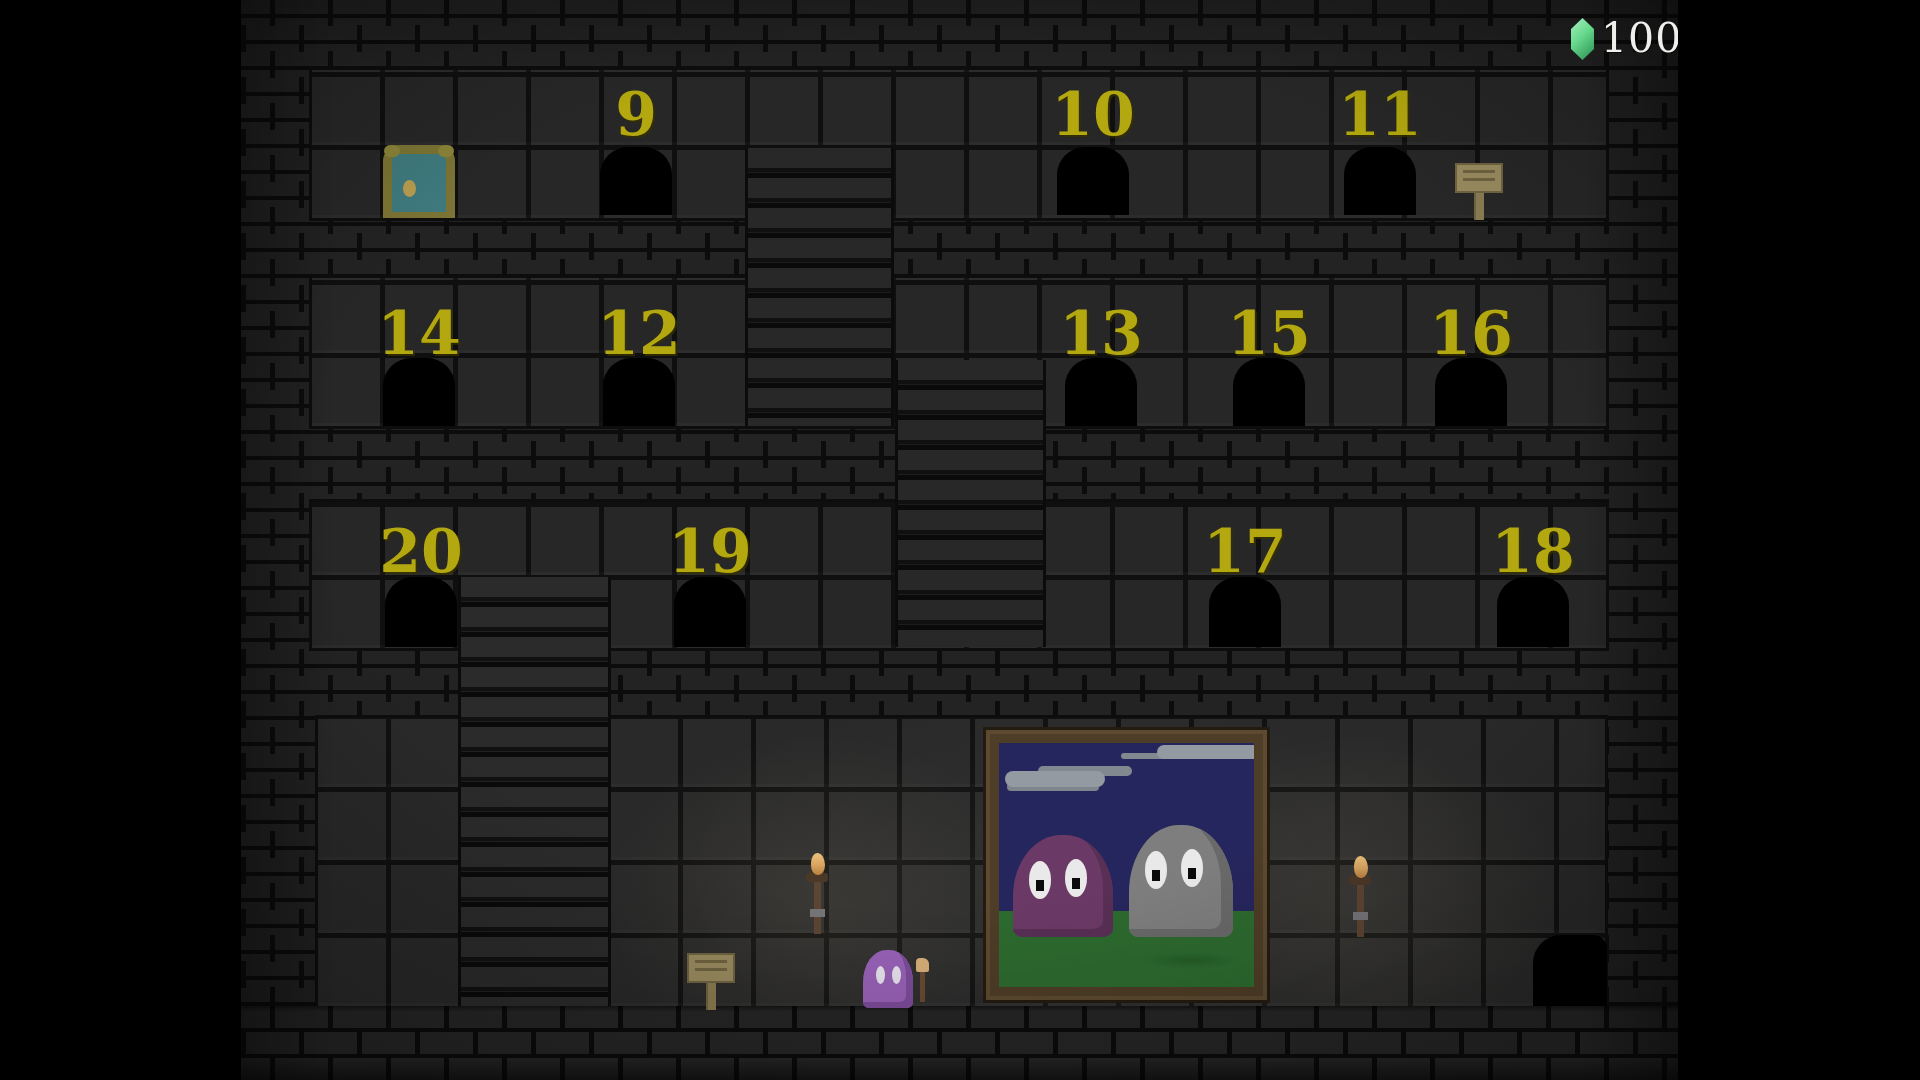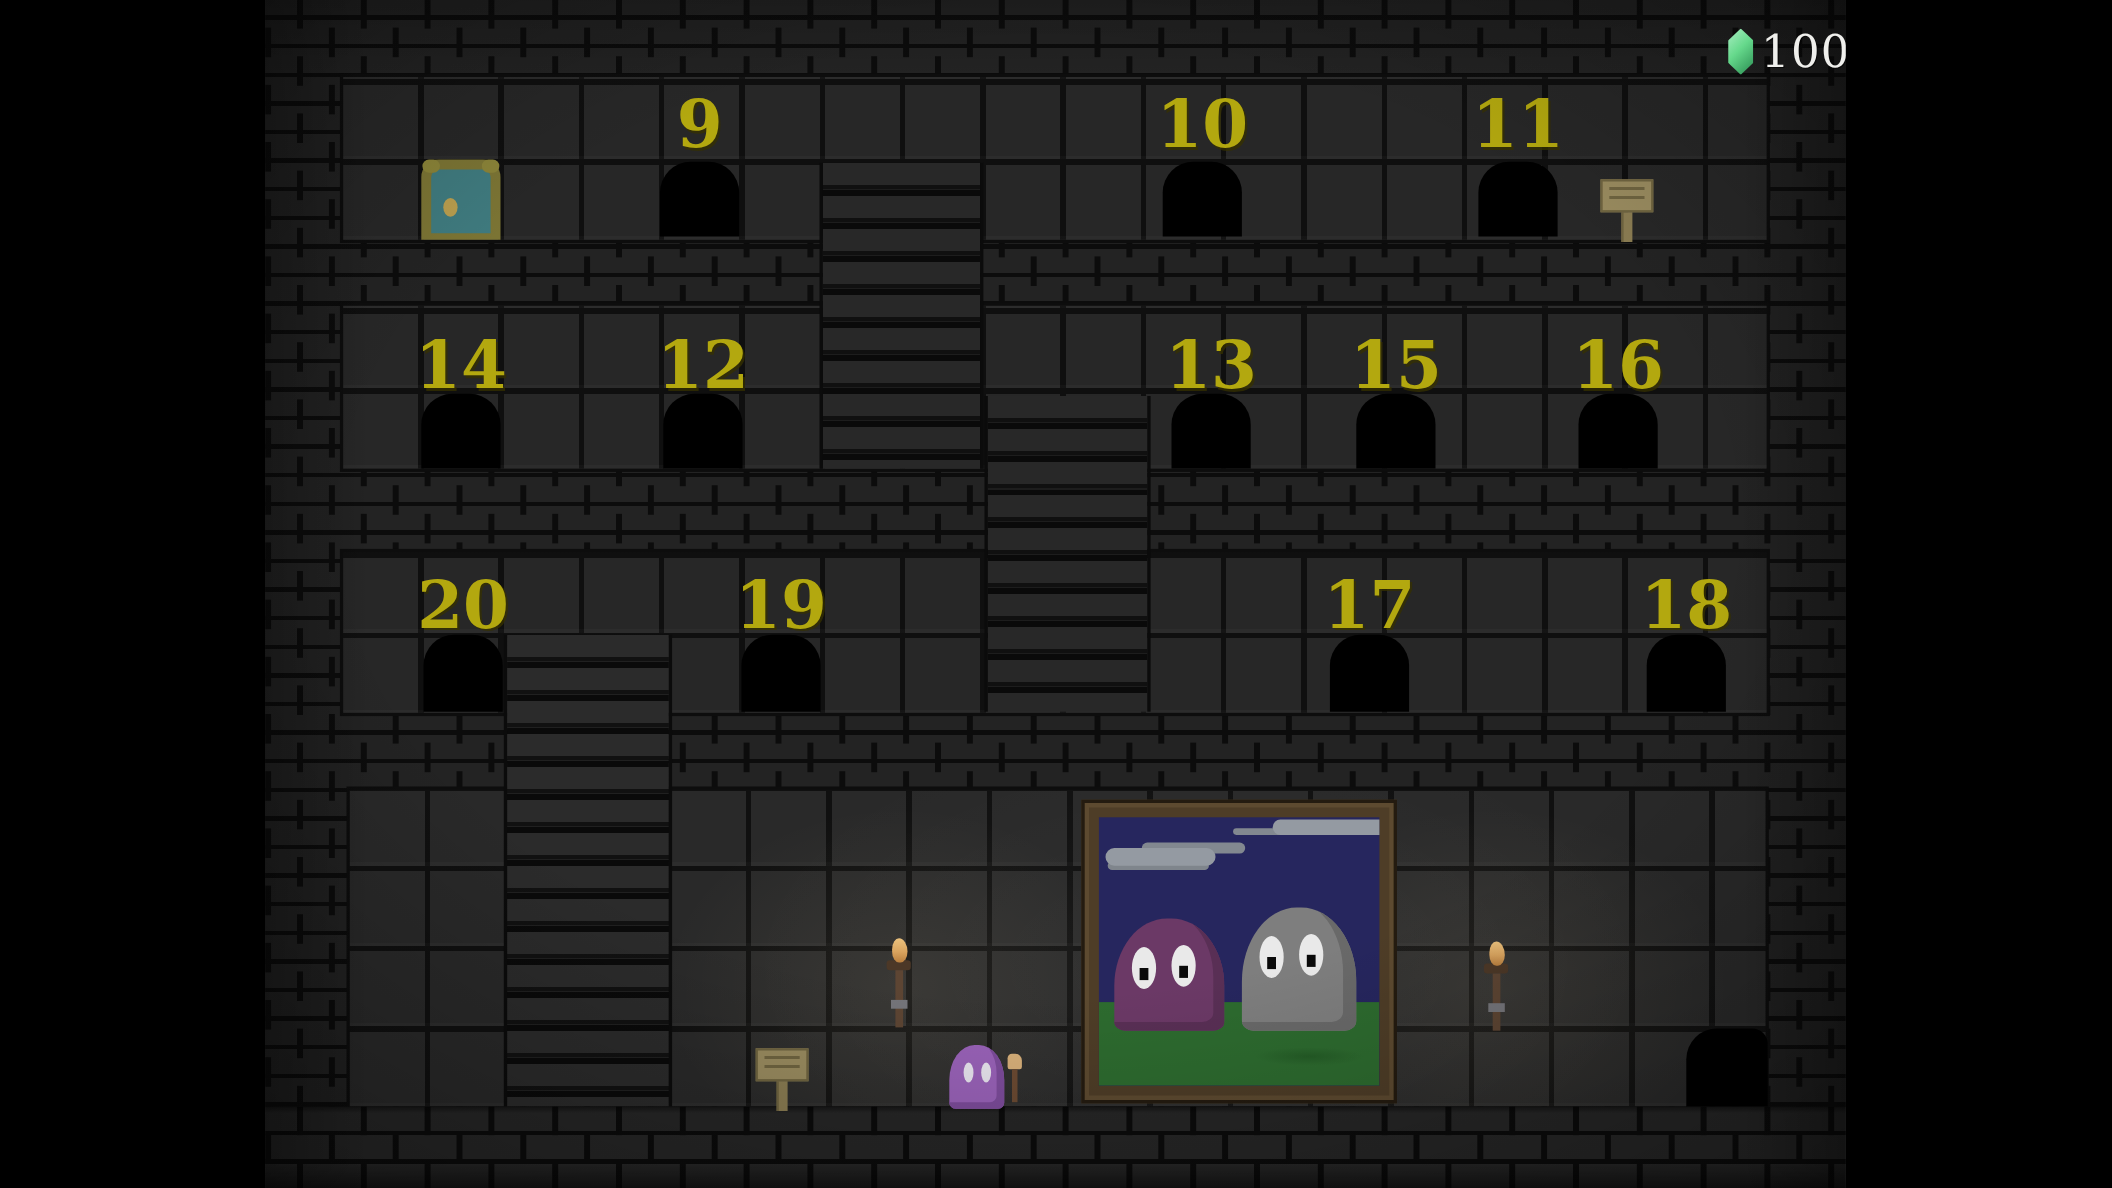--- a/index.html
+++ b/index.html
@@ -105,21 +105,21 @@
   .player .peye{position:absolute;width:9px;height:18px;background:#e8e4ee;border-radius:50%;top:16px;}
   .player .pl{left:13px;} .player .pr{left:29px;}
   
   .pickup{position:absolute;left:673px;top:958px;width:16px;height:48px;}
   .pickup .head{width:13px;height:14px;background:#d8b07a;border-radius:4px 6px 2px 2px;margin-left:2px;}
   .pickup .hstem{width:5px;height:30px;background:#6b4a32;margin-left:6px;}
   
   .exit{position:absolute;left:1292px;top:935px;width:74px;height:71px;background:#000;
     border-radius:28px 14px 0 0;}
   
-  .hud{position:absolute;left:1330px;top:18px;height:50px;display:flex;align-items:flex-end;z-index:30;}
+  .hud{position:absolute;left:1330px;top:18px;height:50px;display:flex;align-items:flex-start;z-index:30;}
   .rupee{width:23px;height:42px;background:linear-gradient(135deg,#a9eec2,#66d98c 45%,#3fa866 80%,#2f8a52);
     clip-path:polygon(50% 0,100% 26%,100% 74%,50% 100%,0 74%,0 26%);margin-right:7px;}
   .rupee-count{font-size:41px;color:#efefec;letter-spacing:1px;line-height:1;
     text-shadow:1px 1px 0 rgba(0,0,0,0.6);font-family:"DejaVu Serif", serif;}
   
   .vignette{position:absolute;left:0;top:0;width:100%;height:100%;pointer-events:none;z-index:20;
     background-image:
       linear-gradient(90deg, rgba(0,0,0,0.28), transparent 95px),
       linear-gradient(270deg, rgba(0,0,0,0.30), transparent 95px),
       linear-gradient(180deg, rgba(0,0,0,0.18), transparent 70px),

